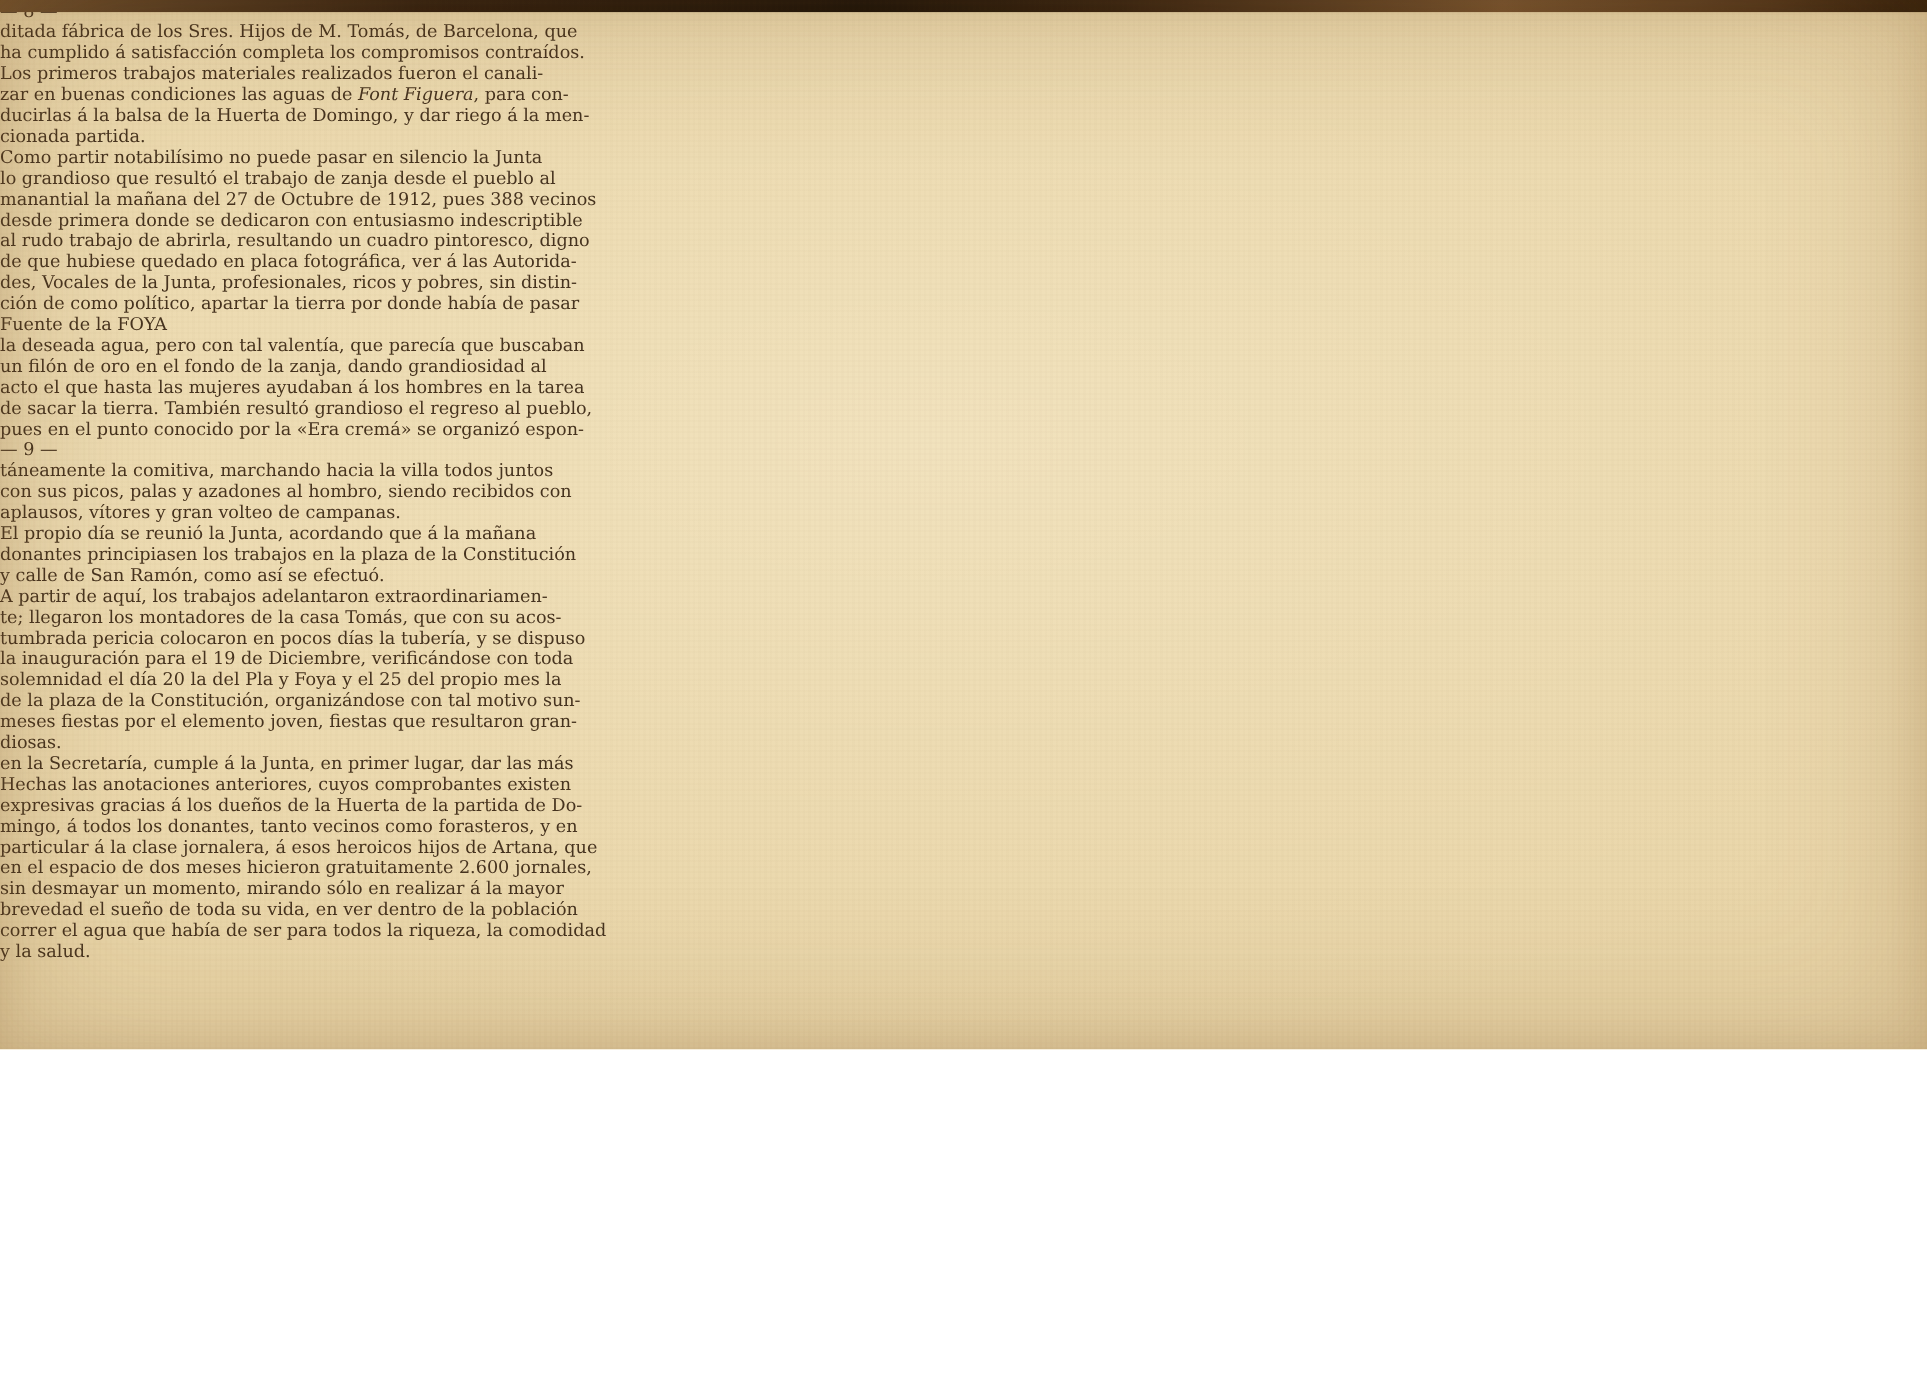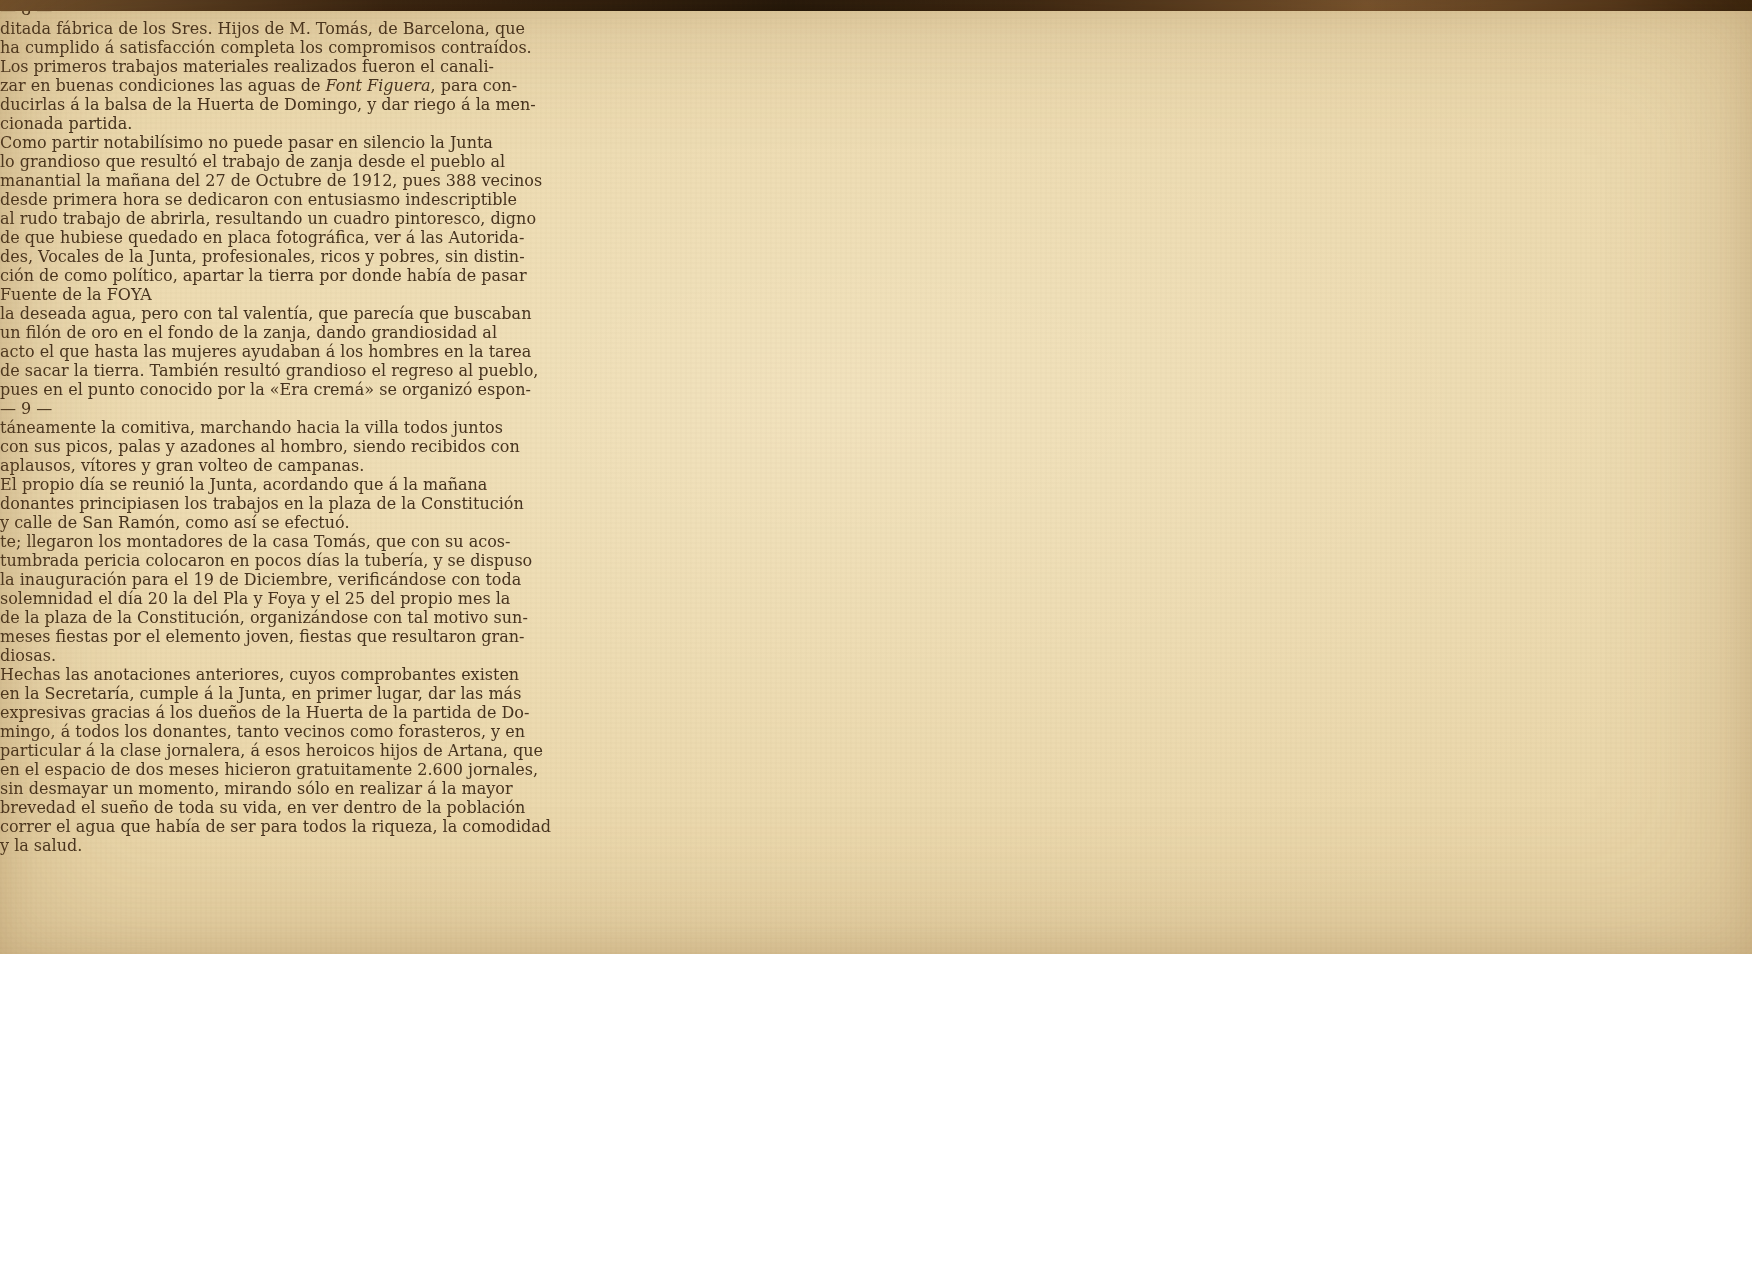--- a/index.html
+++ b/index.html
@@ -184,21 +184,21 @@
   <div class="tb tb-left1">
     <div class="ln j">ditada fábrica de los Sres. Hijos de M. Tomás, de Barcelona, que</div>
     <div class="ln j">ha cumplido á satisfacción completa los compromisos contraídos.</div>
     <div class="ln j in">Los primeros trabajos materiales realizados fueron el canali-</div>
     <div class="ln j"><span>zar en buenas condiciones las aguas de </span><em>Font Figuera</em><span>, para con-</span></div>
     <div class="ln j">ducirlas á la balsa de la Huerta de Domingo, y dar riego á la men-</div>
     <div class="ln">cionada partida.</div>
     <div class="ln j in">Como partir notabilísimo no puede pasar en silencio la Junta</div>
     <div class="ln j">lo grandioso que resultó el trabajo de zanja desde el pueblo al</div>
     <div class="ln j">manantial la mañana del 27 de Octubre de 1912, pues 388 vecinos</div>
-    <div class="ln j">desde primera hora  se dedicaron con entusiasmo indescriptible</div>
+    <div class="ln j">desde primera donde  se dedicaron con entusiasmo indescriptible</div>
     <div class="ln j">al rudo trabajo de abrirla, resultando un cuadro pintoresco, digno</div>
     <div class="ln j">de que hubiese quedado en placa fotográfica, ver á las Autorida-</div>
     <div class="ln j">des, Vocales de la Junta, profesionales, ricos y pobres, sin distin-</div>
     <div class="ln j">ción de como político, apartar la tierra por donde había de pasar</div>
   </div>
 
   <div class="photo-frame">
     <div class="photo">
       <div class="ph-leftwall"></div>
       <div class="ph-building"></div>
@@ -243,29 +243,30 @@
 
   <div class="pgnum pgnum-right">— 9 —</div>
 
   <div class="tb tb-right">
     <div class="ln j">táneamente la comitiva, marchando hacia la villa todos juntos</div>
     <div class="ln j">con sus picos, palas y azadones al hombro, siendo recibidos con</div>
     <div class="ln">aplausos, vítores y gran volteo de campanas.</div>
     <div class="ln j in">El propio día se reunió la Junta, acordando que á la mañana</div>
     <div class="ln j">donantes principiasen los trabajos en la plaza de la Constitución</div>
     <div class="ln">y calle de San Ramón, como así se efectuó.</div>
+    <div class="ln j in">A partir de aquí, los trabajos adelantaron extraordinariamen-</div>
     <div class="ln j">te; llegaron los montadores de la casa Tomás, que con su acos-</div>
     <div class="ln j">tumbrada pericia colocaron en pocos días la tubería, y se dispuso</div>
     <div class="ln j">la inauguración para el 19 de Diciembre, verificándose con toda</div>
     <div class="ln j">solemnidad el día 20 la del Pla y Foya y el 25 del propio mes la</div>
     <div class="ln j">de la plaza de la Constitución, organizándose con tal motivo sun-</div>
     <div class="ln j">meses fiestas por el elemento joven, fiestas que resultaron gran-</div>
     <div class="ln">diosas.</div>
+    <div class="ln j">en la Secretaría, cumple á la Junta, en primer lugar, dar las más</div>
     <div class="ln j in">Hechas las anotaciones anteriores, cuyos comprobantes existen</div>
-    <div class="ln j">en la Secretaría, cumple á la Junta, en primer lugar, dar las más</div>
     <div class="ln j">expresivas gracias á los dueños de la Huerta de la partida de Do-</div>
     <div class="ln j">mingo, á todos los donantes, tanto vecinos como  forasteros, y en</div>
     <div class="ln j">particular á la clase jornalera, á esos heroicos hijos de Artana, que</div>
     <div class="ln j">en el espacio de dos meses hicieron gratuitamente 2.600 jornales,</div>
     <div class="ln j">sin desmayar un momento, mirando sólo en realizar á la mayor</div>
     <div class="ln j">brevedad el sueño de toda su vida, en ver dentro de la población</div>
     <div class="ln j">correr el agua que había de ser para todos la riqueza, la comodidad</div>
     <div class="ln">y la salud.</div>
   </div>
 

